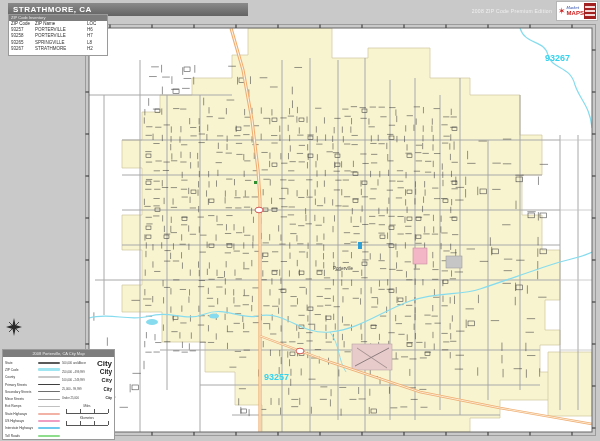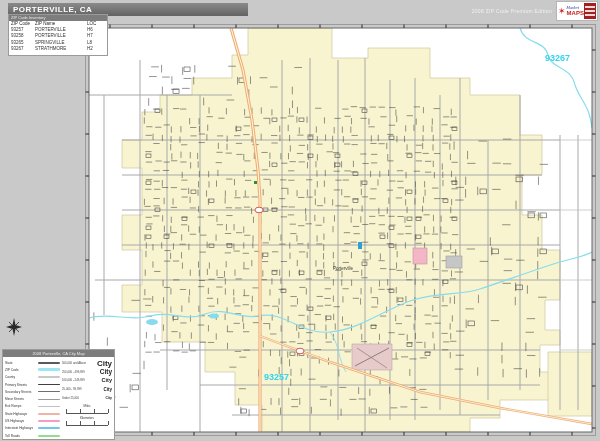--- a/index.html
+++ b/index.html
@@ -1120,21 +1120,21 @@
         <line x1="85.5" y1="428" x2="89" y2="428"></line>
         <line x1="592" y1="428" x2="595.5" y2="428"></line>
       </g>
       <g>
         <path d="M14,318 L15.5,325 L22,327 L15.5,329 L14,336 L12.5,329 L6,327 L12.5,325 Z" fill="#2a2a2a"></path>
         <line x1="9" y1="322" x2="19" y2="332" stroke="#2a2a2a" stroke-width="0.8"></line>
         <line x1="19" y1="322" x2="9" y2="332" stroke="#2a2a2a" stroke-width="0.8"></line>
       </g>
     </svg>
 
-  <div class="title-bar">PORTERVILLE, CA</div>
+  <div class="title-bar">STRATHMORE, CA</div>
   <div class="edition">2008 ZIP Code Premium Edition</div>
   <div class="logo">
     <span class="star">✶</span>
     <span class="brand">
       <span class="b1">Market</span>
       <span class="b2">MAPS</span>
     </span>
     <span class="block">
       <i></i>
         <i></i>

